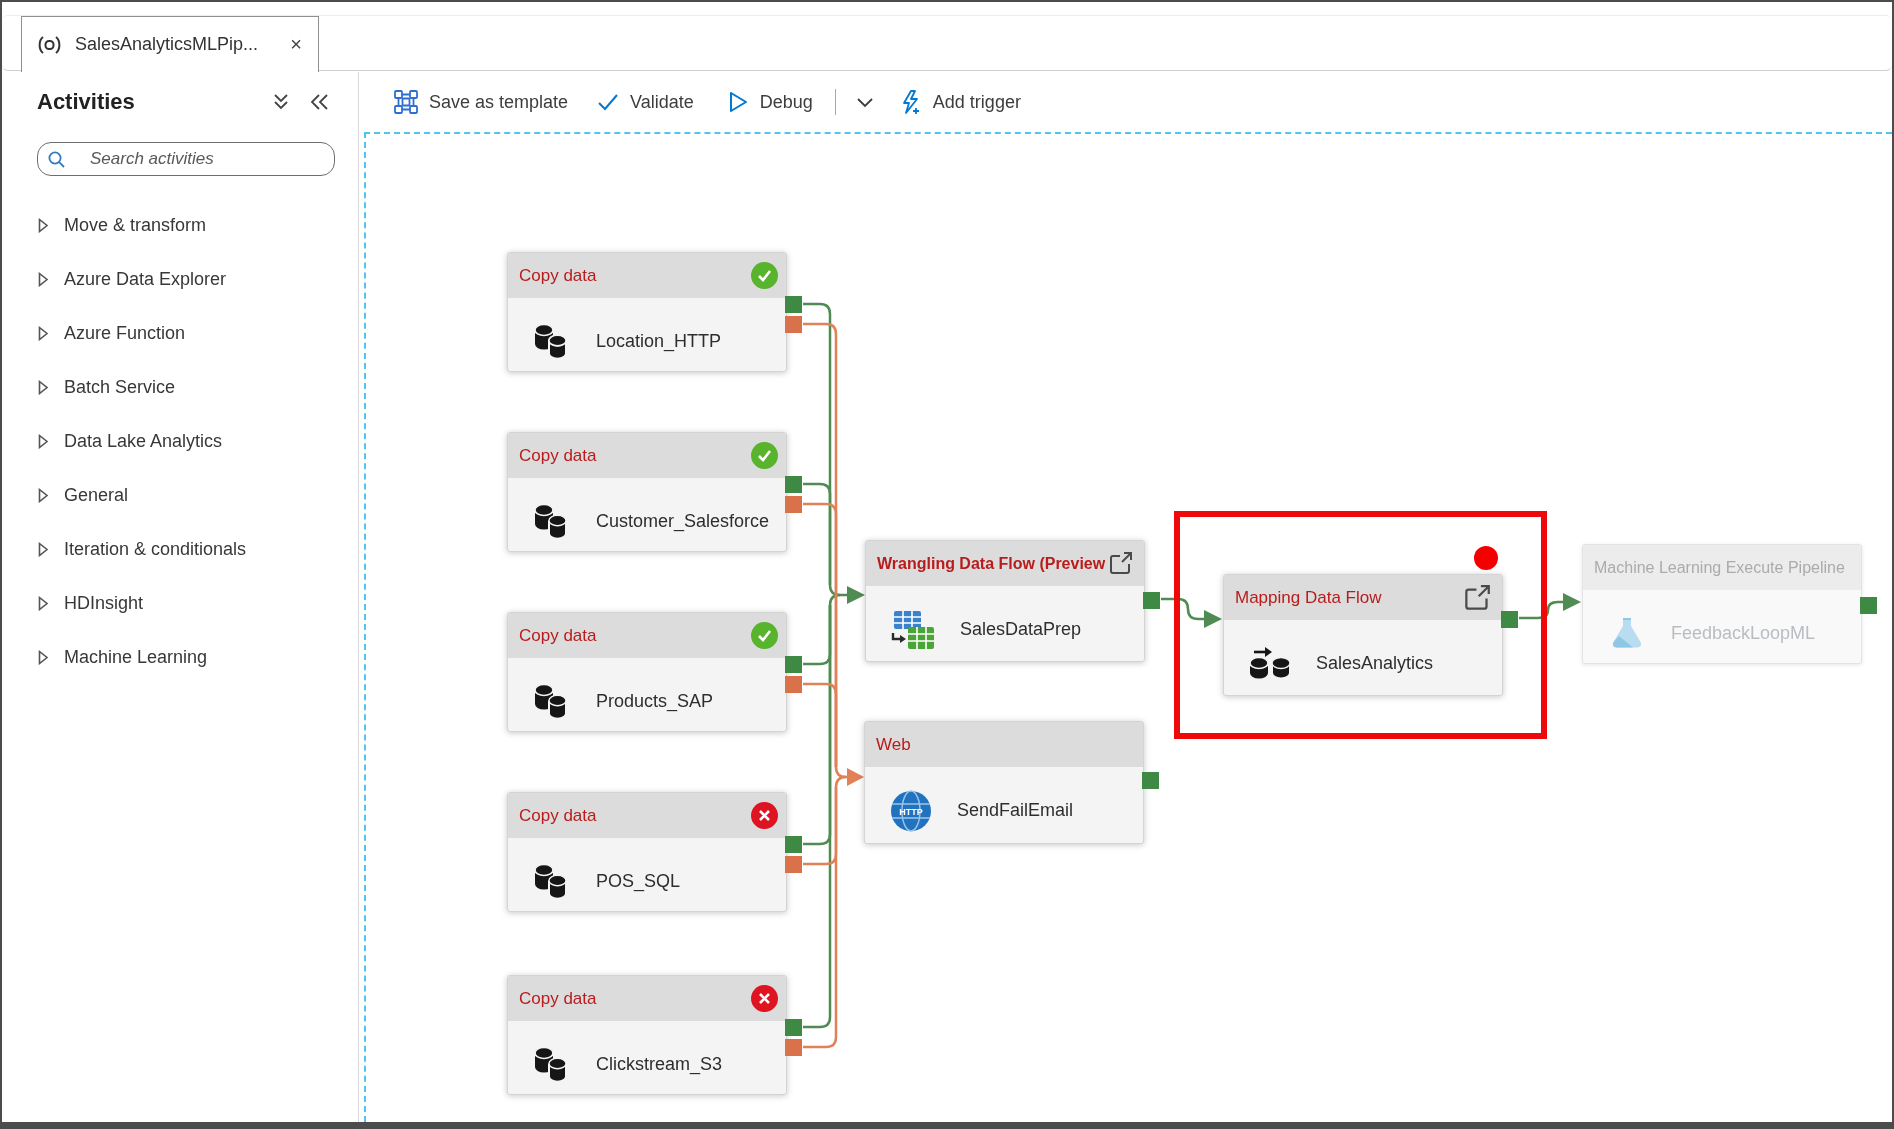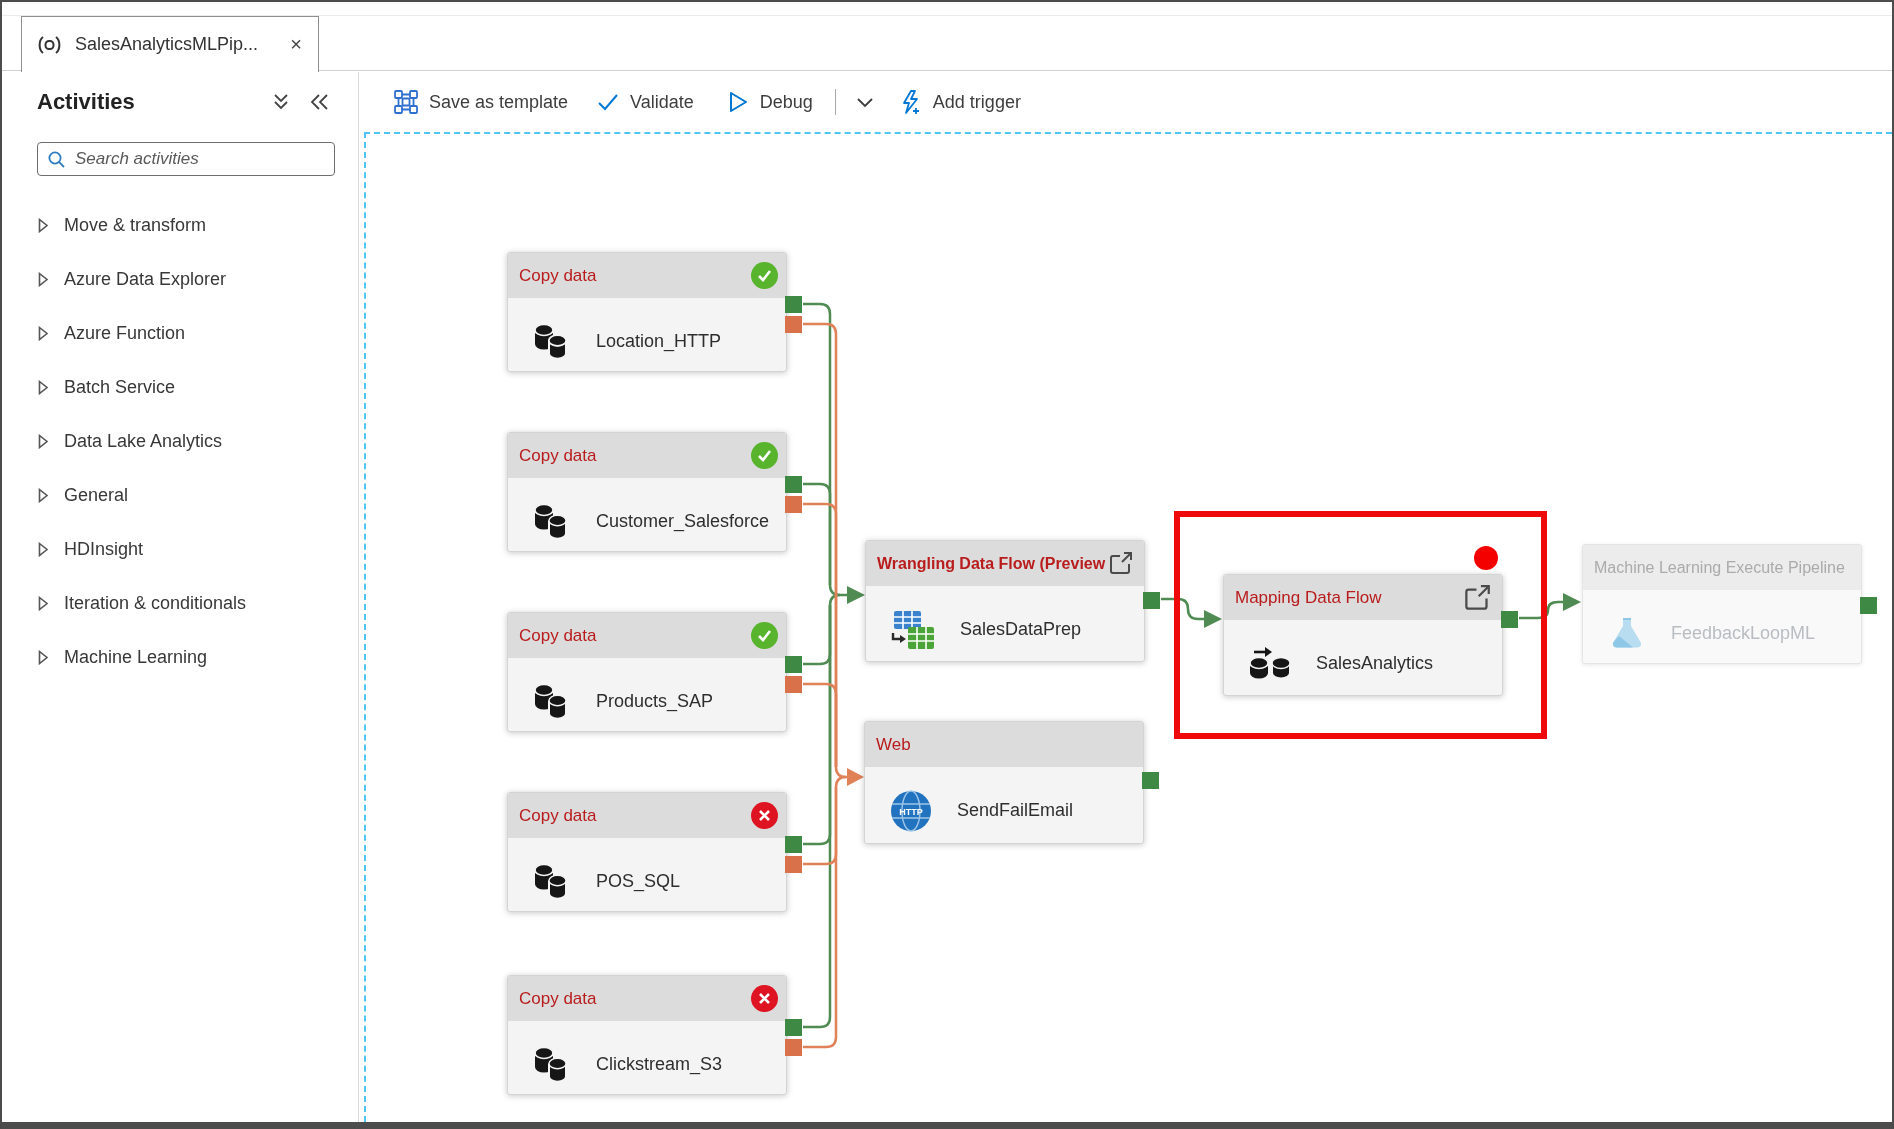--- a/index.html
+++ b/index.html
@@ -10,20 +10,21 @@
     position: relative; width: 1894px; height: 1129px;
     background:#fff; overflow:hidden;
     border:2px solid #4c4c4c; border-bottom:7px solid #4c4c4c;
   }
 
   
   .tabbar {
     position:absolute; left:0; right:0; top:13px; height:56px;
     border-top:1px solid #ececec; border-bottom:1px solid #d0d0d0;
     background:#fff;
+    border-radius:6px;
   }
   .tab {
     position:absolute; left:19px; top:0; width:298px; height:56px;
     background:#fff; border:1px solid #8f8f8f; border-bottom:none;
     display:flex; align-items:center; padding:0 14px; gap:12px;
     z-index:2; cursor:default;
   }
   .tab:after { content:""; position:absolute; left:0; right:0; bottom:-1px; height:2px; background:#fff; }
   .tab-title { font-size:18px; color:#333; white-space:nowrap; overflow:hidden; flex:1; }
   .tab-close { font-size:20px; color:#444; padding:0 2px; cursor:pointer; }
@@ -33,22 +34,22 @@
     position:absolute; left:0; top:70px; bottom:0; width:357px;
     background:#fff; border-right:1px solid #d8d8d8;
   }
   .sidebar-head {
     height:60px; display:flex; align-items:center; padding:0 28px 0 35px;
   }
   .sidebar-title { font-size:22px; font-weight:600; color:#222; flex:1; }
   .sb-ico { color:#444; margin-left:16px; display:flex; cursor:pointer; }
   .search-box {
     margin:10px 24px 0 35px; height:34px; width:298px;
-    border:1px solid #6e6e6e; border-radius:4px; background:#fff;
-    display:flex; align-items:center; padding:0 9px; gap:9px;
+    border:1px solid #6e6e6e; border-radius:14px; background:#fff;
+    display:flex; align-items:center; padding:0 9px; gap:24px;
   }
   .search-box input {
     border:none; outline:none; width:100%; font-size:17px;
     font-style:italic; color:#444; background:transparent;
     font-family:"Liberation Sans","DejaVu Sans",sans-serif;
   }
   .search-box input::placeholder { color:#595959; font-style:italic; }
   .cat-list { list-style:none; margin-top:22px; }
   .cat-list li {
     height:54px; display:flex; align-items:center; gap:15px;
@@ -181,27 +182,27 @@
       <li>
           <svg width="11" height="15" viewBox="0 0 11 15">
             <path d="M1.5 1.5 L9 7.5 L1.5 13.5 Z" fill="none" stroke="#555" stroke-width="1.6"></path>
           </svg>
           <span>General</span>
         </li>
       <li>
           <svg width="11" height="15" viewBox="0 0 11 15">
             <path d="M1.5 1.5 L9 7.5 L1.5 13.5 Z" fill="none" stroke="#555" stroke-width="1.6"></path>
           </svg>
+          <span>Iteration &amp; conditionals</span>
+        </li>
+      <li>
+          <svg width="11" height="15" viewBox="0 0 11 15">
+            <path d="M1.5 1.5 L9 7.5 L1.5 13.5 Z" fill="none" stroke="#555" stroke-width="1.6"></path>
+          </svg>
           <span>HDInsight</span>
-        </li>
-      <li>
-          <svg width="11" height="15" viewBox="0 0 11 15">
-            <path d="M1.5 1.5 L9 7.5 L1.5 13.5 Z" fill="none" stroke="#555" stroke-width="1.6"></path>
-          </svg>
-          <span>Iteration &amp; conditionals</span>
         </li>
       <li>
           <svg width="11" height="15" viewBox="0 0 11 15">
             <path d="M1.5 1.5 L9 7.5 L1.5 13.5 Z" fill="none" stroke="#555" stroke-width="1.6"></path>
           </svg>
           <span>Machine Learning</span>
         </li>
     </ul>
   </aside>
 

